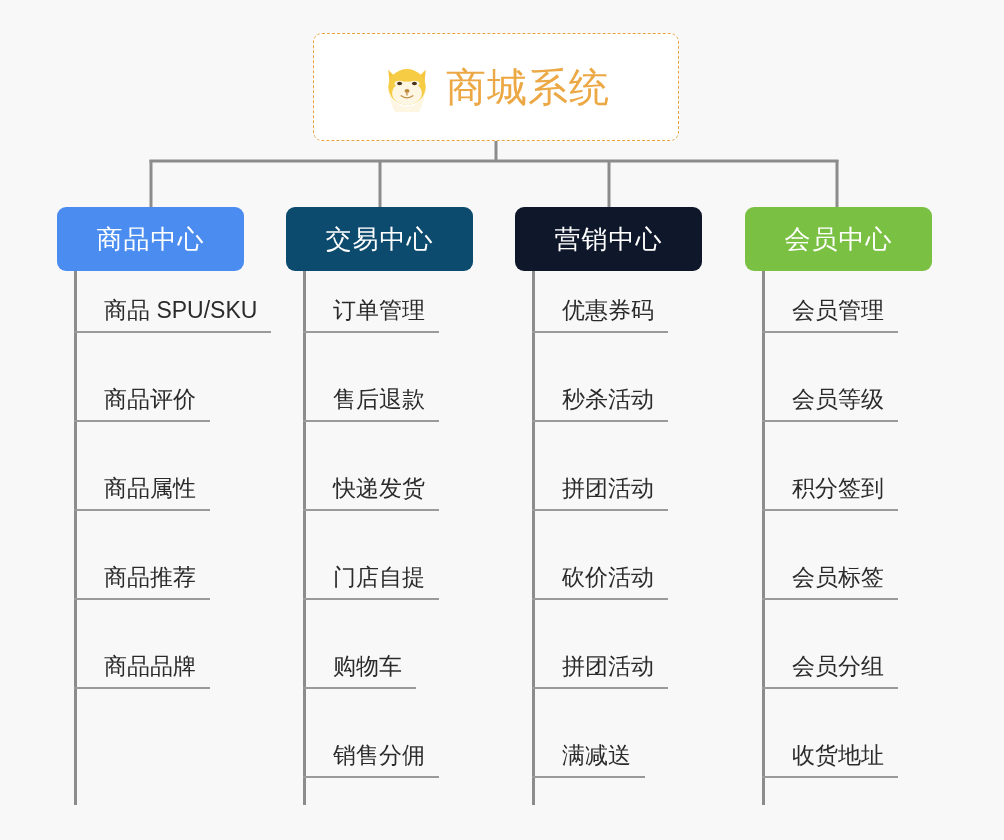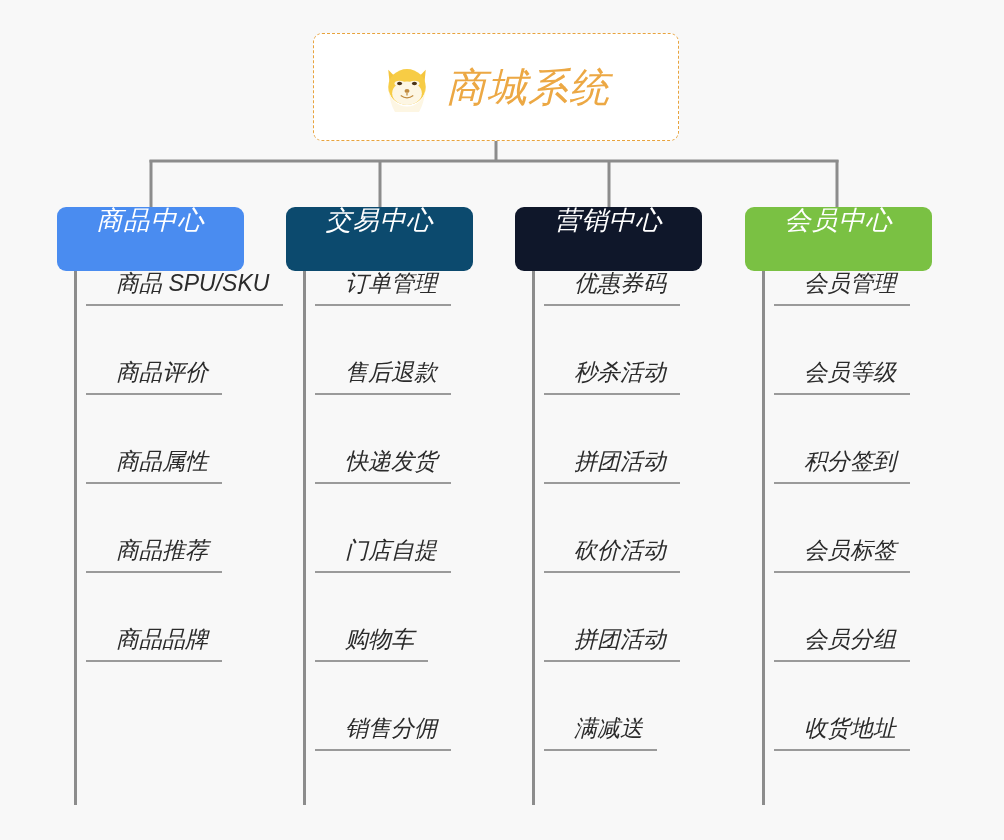--- a/index.html
+++ b/index.html
@@ -13,21 +13,20 @@
     font-family: "Liberation Sans", "DejaVu Sans", sans-serif;
     overflow: hidden;
     position: relative;
   }
 
   #mindmap {
     position: absolute;
     left: 0; top: 0;
     width: 1004px;
     height: 682px;
-    font-style: italic;
   }
 
   
   .root-node {
     position: absolute;
     left: 313px;
     top: 33px;
     width: 366px;
     height: 108px;
     box-sizing: border-box;
@@ -66,20 +65,21 @@
   .branch {
     position: absolute;
     top: 207px;
   }
   .branch-header {
     width: 187px;
     height: 64px;
     box-sizing: border-box;
     border-radius: 9px;
     display: flex;
+    align-items: center;
     justify-content: center;
     color: #ffffff;
     font-size: 26px;
     letter-spacing: 1px;
     line-height: 1;
   }
 
   
   .branch-spine {
     position: absolute;
@@ -93,22 +93,21 @@
     position: absolute;
     left: 17px;
     top: 64px;
     width: 300px;
   }
   .leaf {
     position: relative;
     height: 89px;
     box-sizing: border-box;
     display: flex;
-    align-items: flex-start;
-    margin-left: 12px;
+    align-items: center;
   }
   .leaf-inner {
     display: inline-block;
     border-bottom: 2px solid #9a9a9a;
     padding: 0 14px 8px 30px;
     margin-left: 0;
   }
   .leaf-label {
     font-size: 23px;
     color: #2b2b2b;

